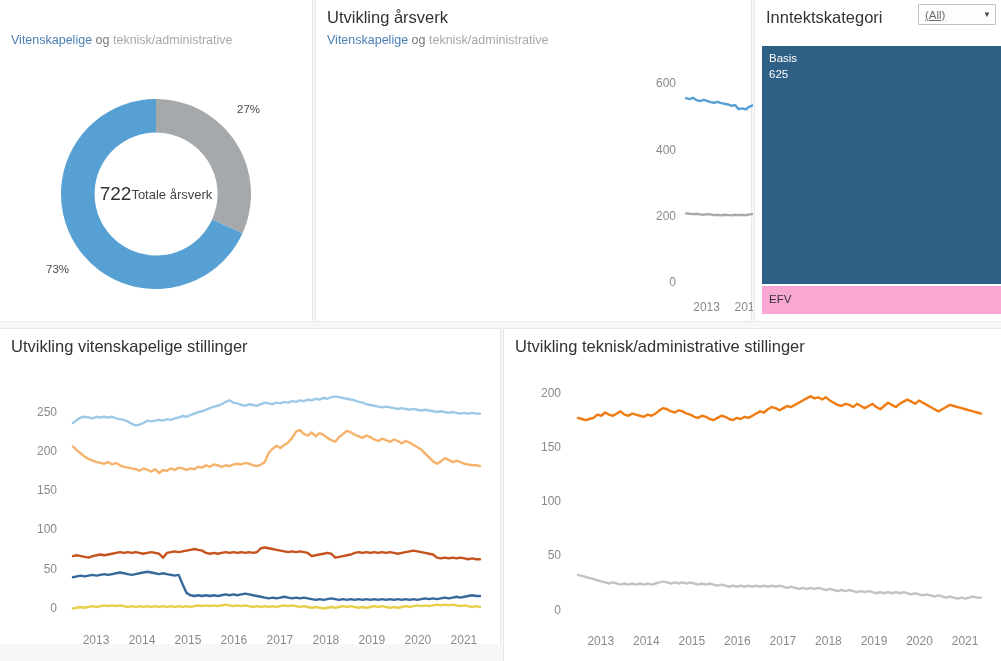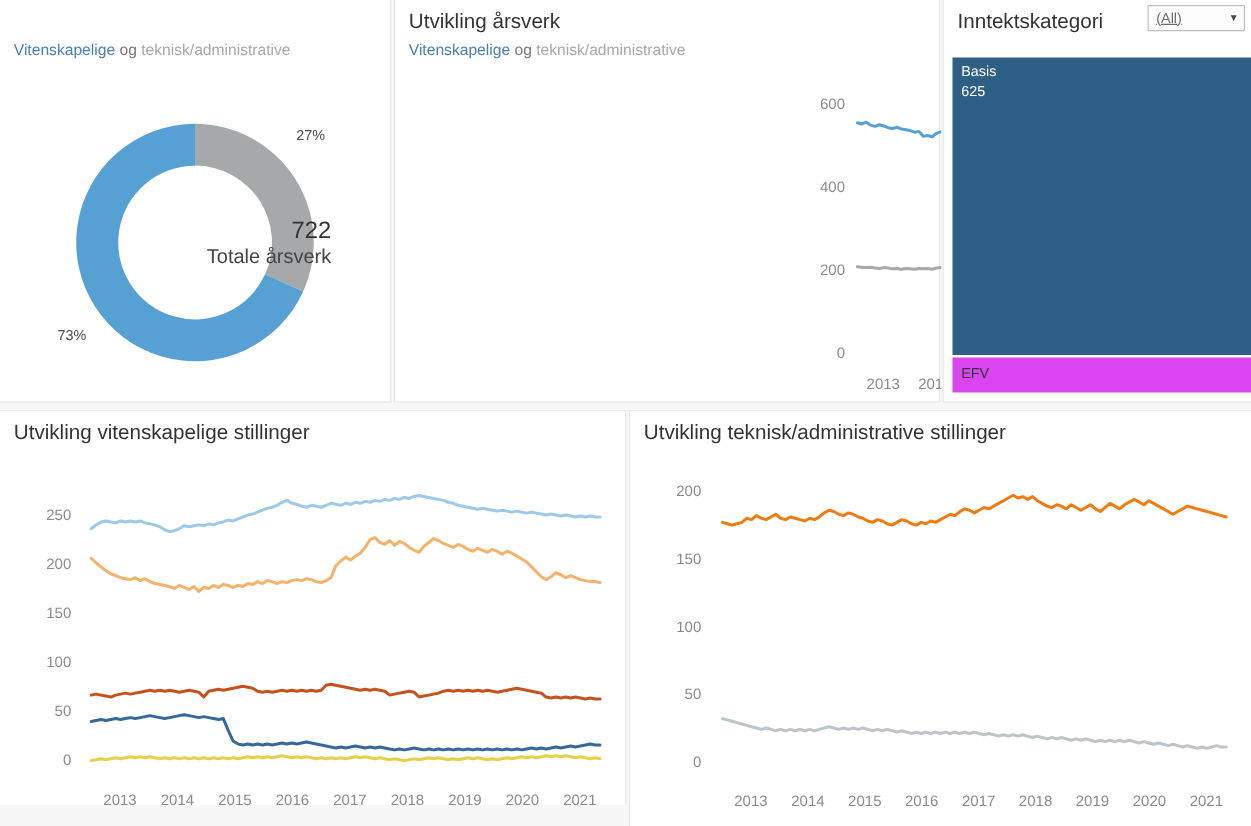--- a/index.html
+++ b/index.html
@@ -50,28 +50,28 @@
 
   
   #donut-wrap {
     position: absolute;
     left: 47px; top: 85px;
     width: 218px; height: 218px;
   }
   #donut-center {
     position: absolute;
     left: 0; top: 0; width: 218px; height: 218px;
-    display: flex; flex-direction: column;
-    align-items: flex-end; justify-content: center;
+    display: flex; 
+    align-items: center; justify-content: center;
   }
   #donut-total {
     font-size: 19px; color: #333333; line-height: 1.25;
   }
   #donut-total-label {
-    font-size: 16px; color: #444444;
+    font-size: 13px; color: #444444;
   }
   .donut-pct {
     position: absolute;
     font-size: 11.5px; color: #4a4a4a;
   }
   #pct-grey { left: 237px; top: 103px; }
   #pct-blue { left: 46px;  top: 263px; }
 
   
   .chart-svg { position: absolute; }
@@ -94,21 +94,21 @@
     width: 239px; height: 268px;
   }
   .tm-node { position: absolute; overflow: hidden; }
   .tm-label {
     position: absolute; left: 7px; top: 5px;
     font-size: 11.5px; line-height: 1.35;
     white-space: nowrap;
   }
   #tm-basis { left: 0; top: 0; width: 239px; height: 238px; background: #2e5f85; }
   #tm-basis .tm-label { color: #ffffff; }
-  #tm-efv   { left: 0; top: 240px; width: 239px; height: 28px; background: #d946ef; }
+  #tm-efv   { left: 0; top: 240px; width: 239px; height: 28px; background: #f9a8d4; }
   #tm-efv .tm-label { color: #333333; top: 6px; }
 
   
   #filter-dropdown {
     position: absolute;
     left: 918px; top: 4px;
     width: 78px; height: 21px;
     border: 1px solid #c0c0c0;
     background: #fdfdfd;
     border-radius: 1px;

